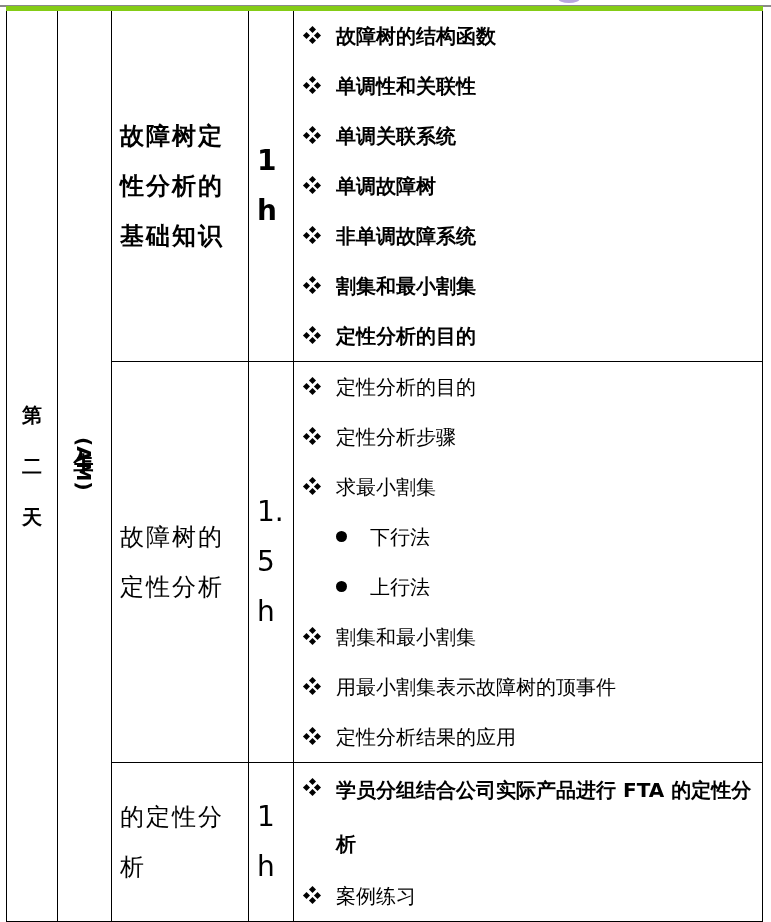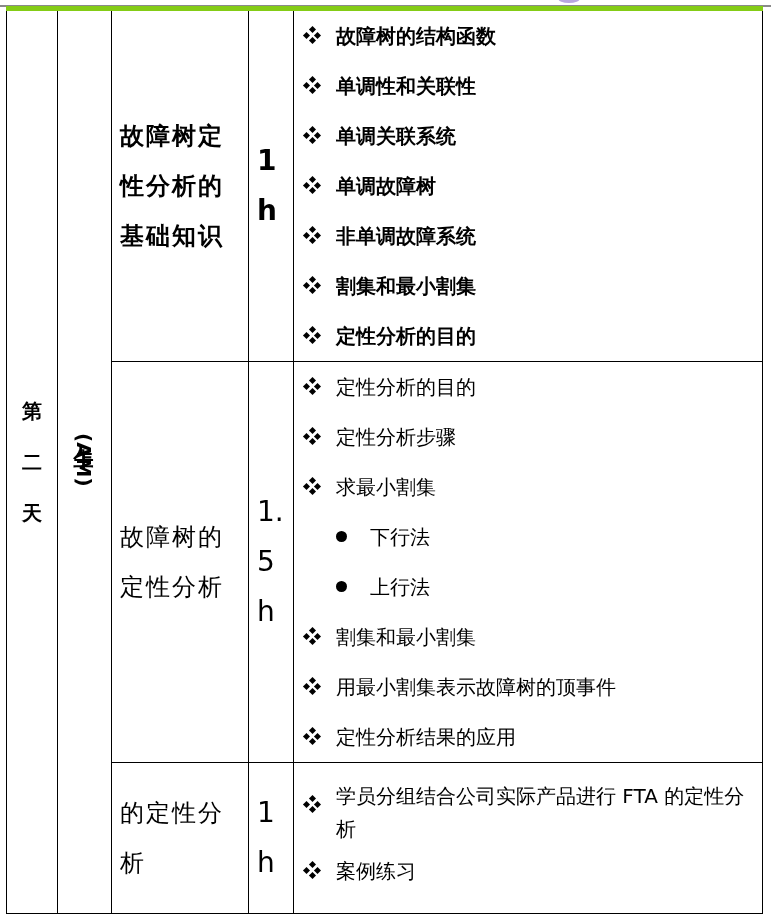--- a/index.html
+++ b/index.html
@@ -115,21 +115,22 @@
     .item.sub .marker {
       width: 34px;
       flex: 0 0 34px;
       padding-left: 32px;
       font-size: 18px;
     }
     .item .label {
       flex: 1;
     }
     .item.wrap .label {
-      line-height: 33px;
+      line-height: 54px;
+      font-weight: bold;
     }
     .diamond {
       display: inline-block;
       position: relative;
       width: 16px;
       height: 16px;
       vertical-align: middle;
       margin-top: -3px;
     }
     .diamond i {

